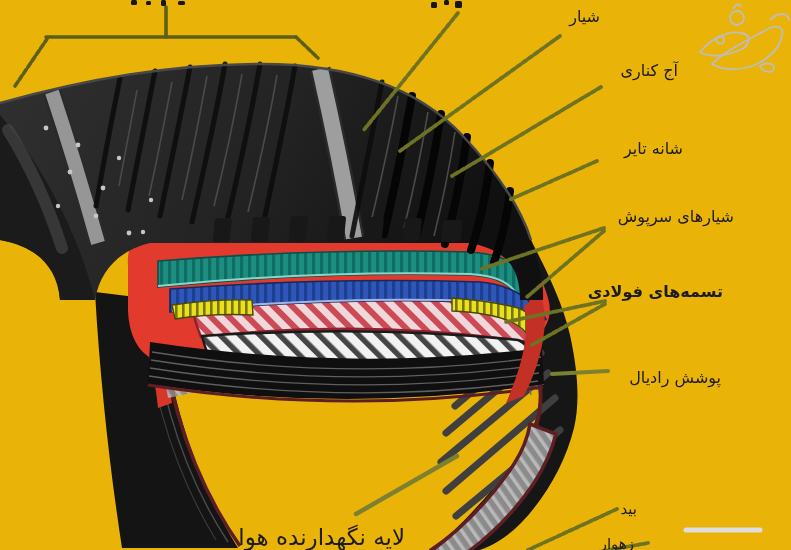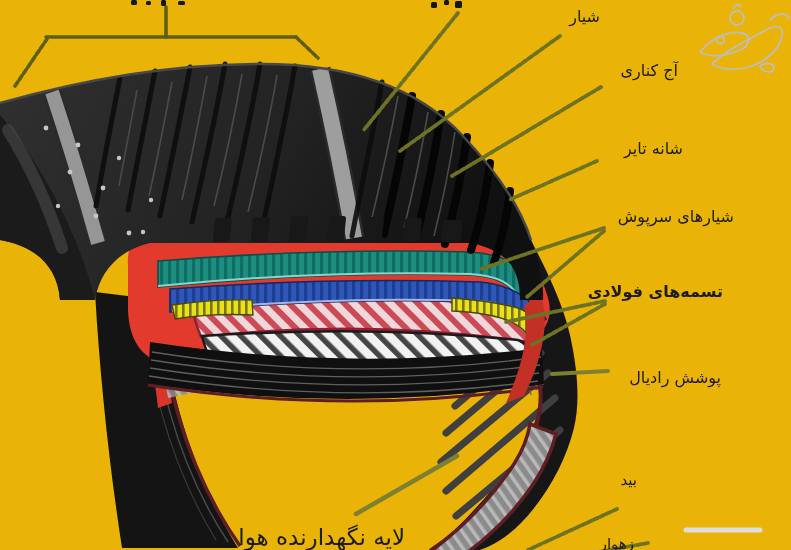--- a/index.html
+++ b/index.html
@@ -242,17 +242,17 @@
   </g>
   <path d="M686,530 L760,530" stroke="#dedede" stroke-width="5" stroke-linecap="round"></path>
 </svg>
 
 <div class="lbl" style="top:8px;right:191px;">شیار</div>
 <div class="lbl" style="top:62px;right:113px;">آج کناری</div>
 <div class="lbl" style="top:140px;right:108px;">شانه تایر</div>
 <div class="lbl" style="top:208px;right:57px;">شیار‌های سرپوش</div>
 <div class="lbl" style="top:283px;right:68px;font-weight:bold;">تسمه‌های فولادی</div>
 <div class="lbl" style="top:357px;right:70px;margin-top:12px;">پوشش رادیال</div>
-<div class="lbl small" style="top:472px;right:154px;font-family:Liberation Serif, serif;">بید</div>
+<div class="lbl small" style="top:501px;right:154px;font-family:Liberation Serif, serif;">بید</div>
 <div class="lbl small" style="top:536px;right:157px;">زهوار</div>
 <div class="lbl" style="top:524px;right:386px;font-size:23px;">لایه نگهدارنده هوا</div>
 
 </div>
 
 </body></html>

